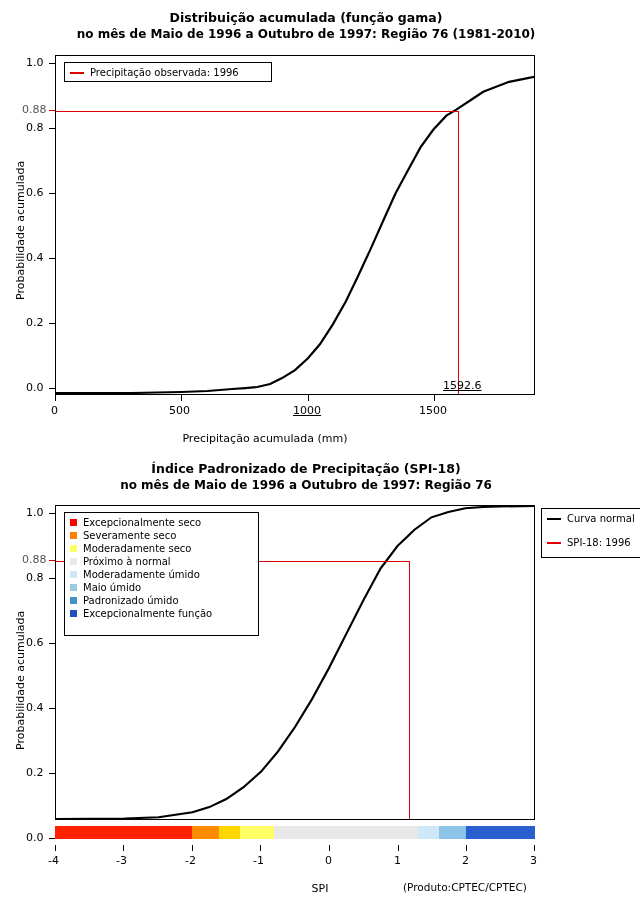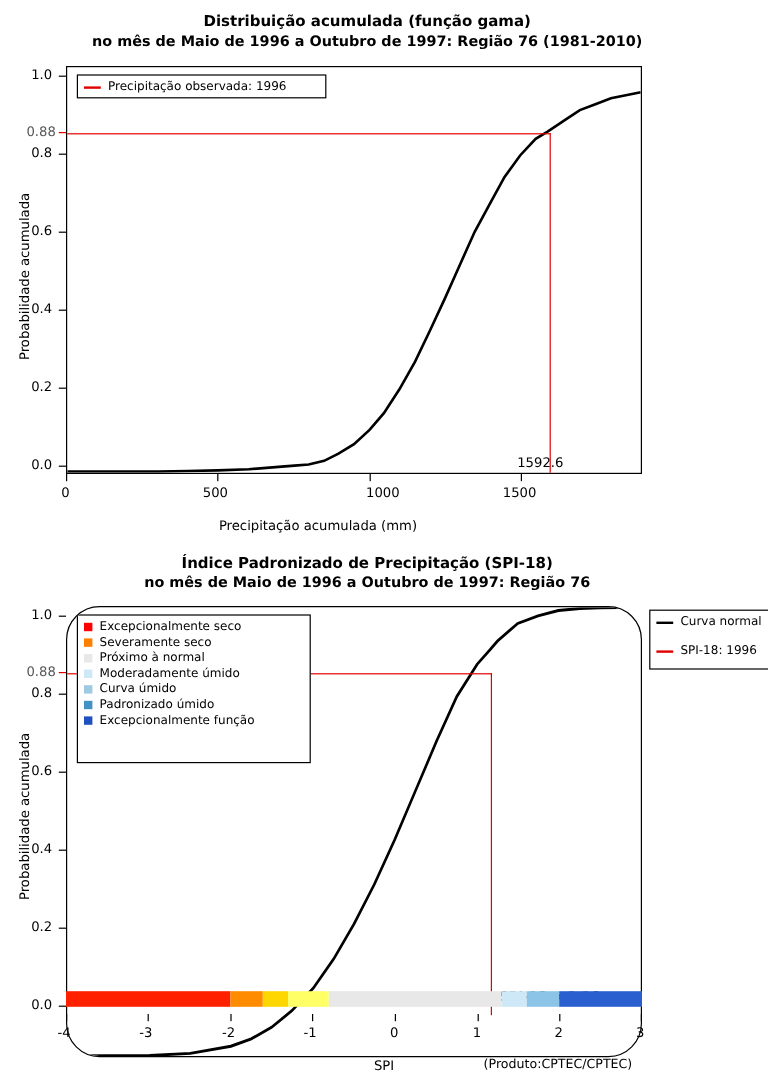--- a/index.html
+++ b/index.html
@@ -107,64 +107,68 @@
     <div class="value-label" style="left:22px;top:103px;color:#555;">0.88</div>
     <div class="hline" style="left:49px;top:110px;width:6px;"></div>
 
     <div class="tick-mark" style="left:55px;top:395px;width:1px;height:6px;"></div>
     <div class="tick-mark" style="left:181px;top:395px;width:1px;height:6px;"></div>
     <div class="tick-mark" style="left:308px;top:395px;width:1px;height:6px;"></div>
     <div class="tick-mark" style="left:434px;top:395px;width:1px;height:6px;"></div>
 
     <div class="tick-label" style="left:51px;top:404px;">0</div>
     <div class="tick-label" style="left:169px;top:404px;">500</div>
-    <div class="tick-label" style="left:305px;top:404px;">1000</div>
+    <div class="tick-label" style="left:293px;top:404px;text-decoration:underline;">1000</div>
     <div class="tick-label" style="left:419px;top:404px;text-align:right;">1500</div>
 
-    <div class="annot" style="left:431px;top:379px;">1592.6</div>
+    <div class="annot" style="left:443px;top:379px;text-decoration:underline;">1592.6</div>
 
     <div class="xlabel" style="top:432px;left:-55px;width:640px;">Precipitação acumulada (mm)</div>
   </div>
 
   <div class="chart" style="top:450px;height:450px;">
 
     <div class="title" style="top:11px;">Índice Padronizado de Precipitação (SPI-18)</div>
     <div class="title" style="top:27px;font-size:12px;">no mês de Maio de 1996 a Outubro de 1997: Região 76</div>
 
     <div class="ylabel" style="left:14px;top:300px;">Probabilidade acumulada</div>
 
-    <div class="plot" style="left:55px;top:55px;width:480px;height:376px;border-radius:28px;">
+    <div class="plot" style="left:55px;top:55px;width:480px;height:315px;">
       <svg class="curve" viewBox="0 0 480 340" preserveAspectRatio="none">
 
         <polyline fill="none" stroke="#000000" stroke-width="2.2" points="0,340 34,339.7 69,339.6 103,338 137,332.6 154,327 171,318.3 188,305.7 206,288.5 223,266.5 240,240 257,210 274,176.3 291,140 309,101.7 326,67.7 343,43.3 354,32 360,25.7 377,12.3 394,6.5 411,2.5 429,1 446,0.5 480,0.1"></polyline>
       </svg>
 
       <div class="hline" style="left:0;top:55px;width:354px;"></div>
       <div class="vline" style="left:353px;top:55px;height:285px;"></div>
 
       <div class="legend" style="left:8px;top:6px;width:195px;height:124px;">
         <div class="row">
             <span class="dot" style="background:#ff0000;"></span>
             <span>Excepcionalmente seco</span>
           </div>
         <div class="row">
             <span class="dot" style="background:#ff7f00;"></span>
             <span>Severamente seco</span>
           </div>
         <div class="row">
+            <span class="dot" style="background:#ffff66;"></span>
+            <span>Moderadamente seco</span>
+          </div>
+        <div class="row">
             <span class="dot" style="background:#e8e8e8;"></span>
             <span>Próximo à normal</span>
           </div>
         <div class="row">
             <span class="dot" style="background:#cfe8f7;"></span>
             <span>Moderadamente úmido</span>
           </div>
         <div class="row">
             <span class="dot" style="background:#9ecae1;"></span>
-            <span>Curva úmido</span>
+            <span>Maio úmido</span>
           </div>
         <div class="row">
             <span class="dot" style="background:#4292c6;"></span>
             <span>Padronizado úmido</span>
           </div>
         <div class="row">
             <span class="dot" style="background:#2050c0;"></span>
             <span>Excepcionalmente função</span>
           </div>
       </div>

